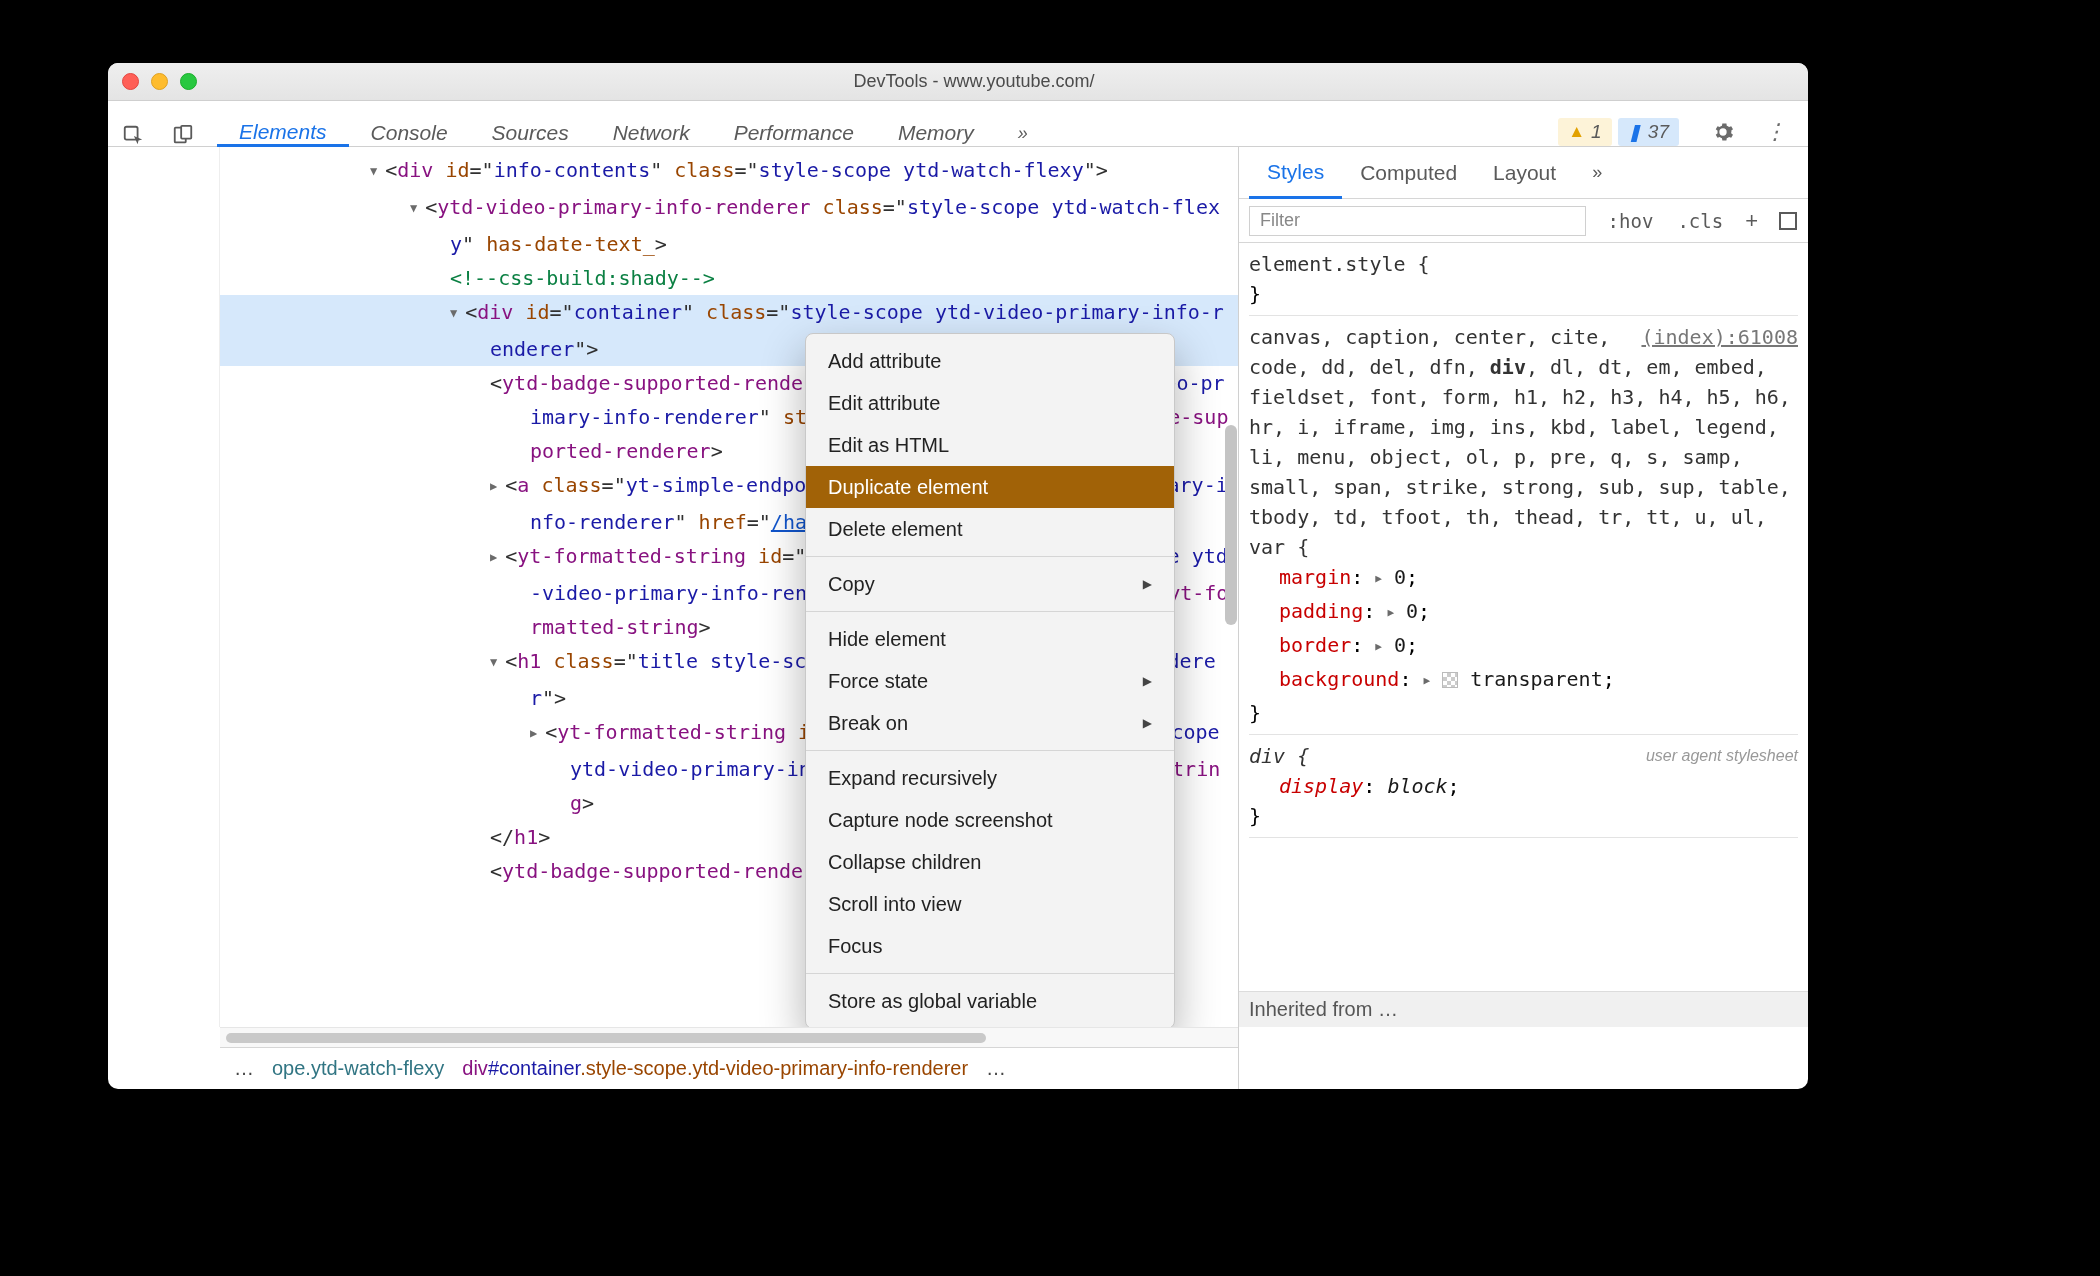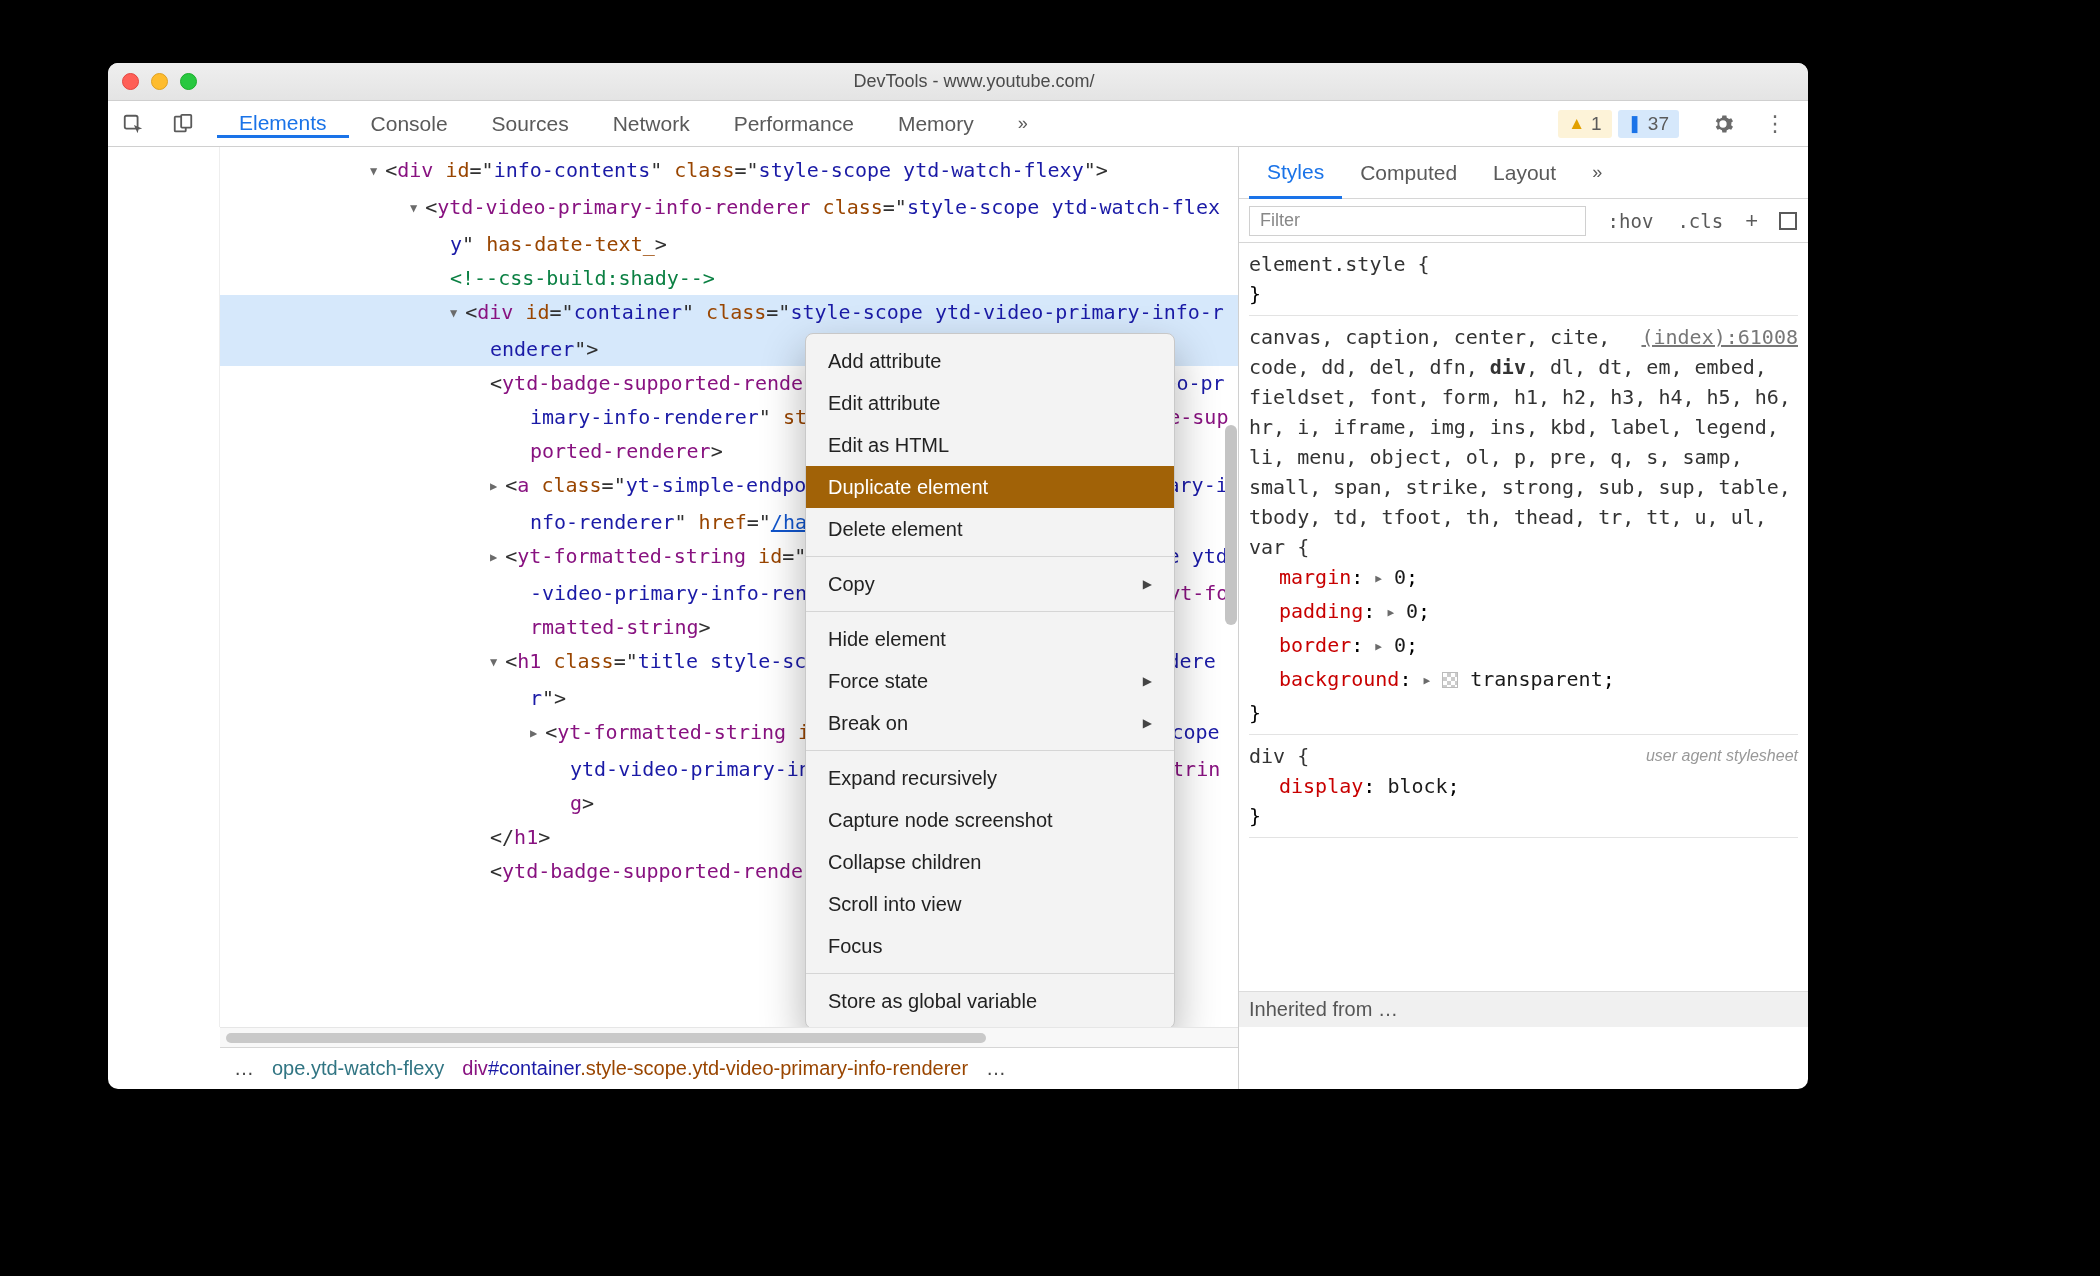--- a/index.html
+++ b/index.html
@@ -38,23 +38,24 @@
   .tl { width: 17px; height: 17px; border-radius: 50%; }
   .tl.red { background: #ff5f57; border: 1px solid #e24640; }
   .tl.yel { background: #febc2e; border: 1px solid #dea023; }
   .tl.grn { background: #28c840; border: 1px solid #1aad2b; }
   .title-text { position: absolute; left: 0; right: 0; text-align: center; color: #4b4b4b; font-size: 18px; padding-left: 32px; }
   
   .toolbar {
     height: 46px;
     border-bottom: 1px solid #d0d0d0;
     display: flex;
-    align-items: center;
+    align-items: flex-end;
     font-size: 21px;
     color: #5a5a5a;
+    font-style: italic;
   }
   .toolbar .iconbtn {
     display: flex; align-items: center; justify-content: center;
     padding: 0 14px; color: #5a5a5a;
   }
   .toolbar .divider { width: 1px; background: #d9d9d9; margin: 6px 4px; }
   .tabs { display: flex; align-items: stretch; }
   .tab {
     display: flex; align-items: center; padding: 0 22px; color: #5a5a5a;
     cursor: pointer;
@@ -200,21 +201,21 @@
   .ua-label { float: right; color: #999; font-style: italic; font-size: 16px; font-family: -apple-system, Arial, sans-serif; }
   .prop { padding-left: 30px; }
   .propname { color: #c80000; }
   .propval { color: #1a1a1a; }
   .triInline { color: #6b6b6b; font-size: 11px; position: relative; top: -2px; }
   .swatch { display: inline-block; width: 16px; height: 16px; border: 1px solid #bbb; background: repeating-conic-gradient(#ccc 0 25%, #fff 0 50%) 0 0/8px 8px; vertical-align: -2px; }
   .inherited {
     background: #f0f0f0; padding: 6px 10px; border-top: 1px solid #dcdcdc;
     font-family: -apple-system, Arial, sans-serif; font-size: 20px; color: #555;
   }
-  .ua .propname, .ua .sel, .ua .propval { }
+  .ua .propname, .ua .sel, .ua .propval { font-style: italic; }
   .ua .propname { color: #c80000; }
   .ua .sel { color: #333; }
 
   
   .dompane .vscroll-ind {
     position: absolute; right: 1px; top: 278px; width: 12px; height: 200px;
     background: #c4c4c4; border-radius: 6px;
   }
 
   svg { display: block; }

